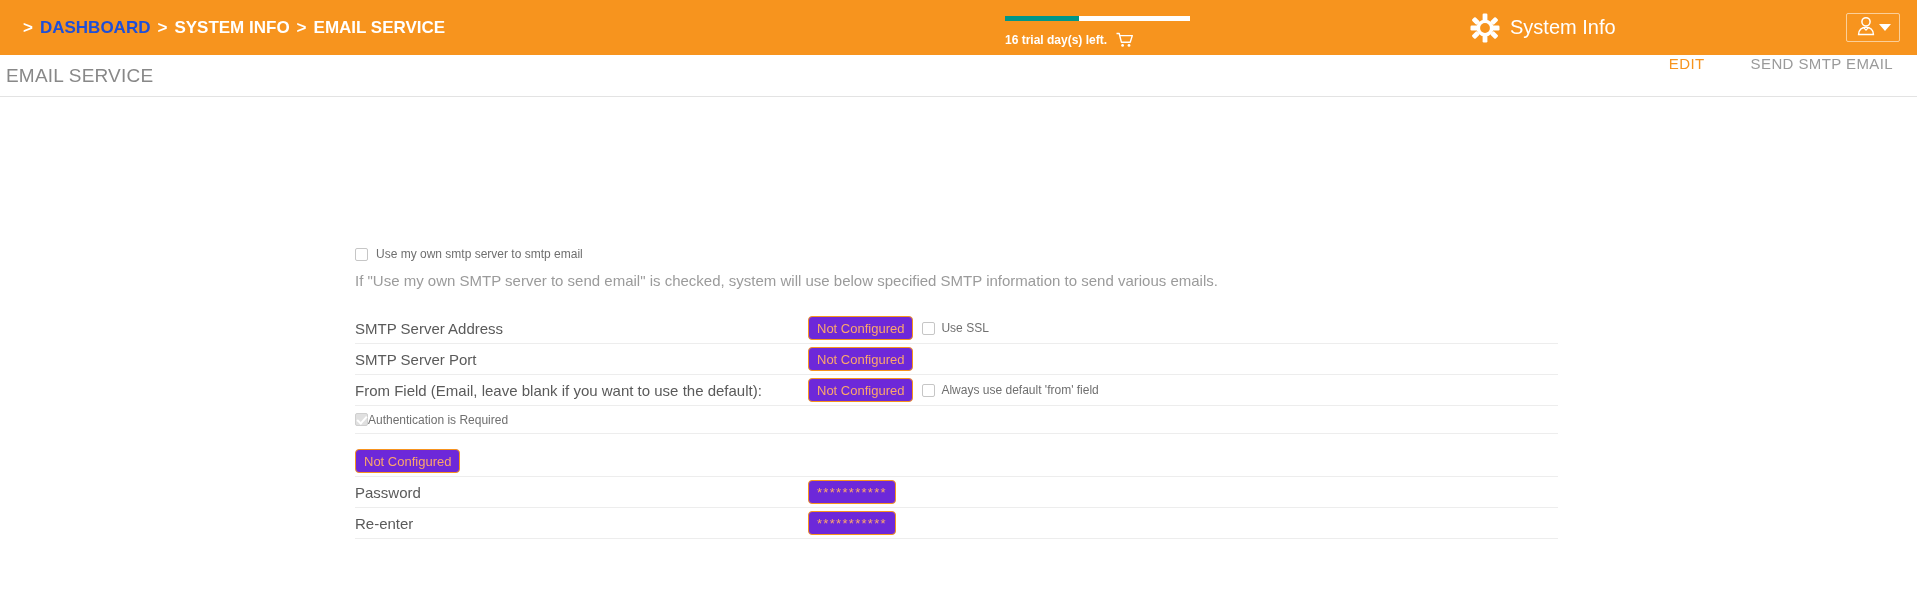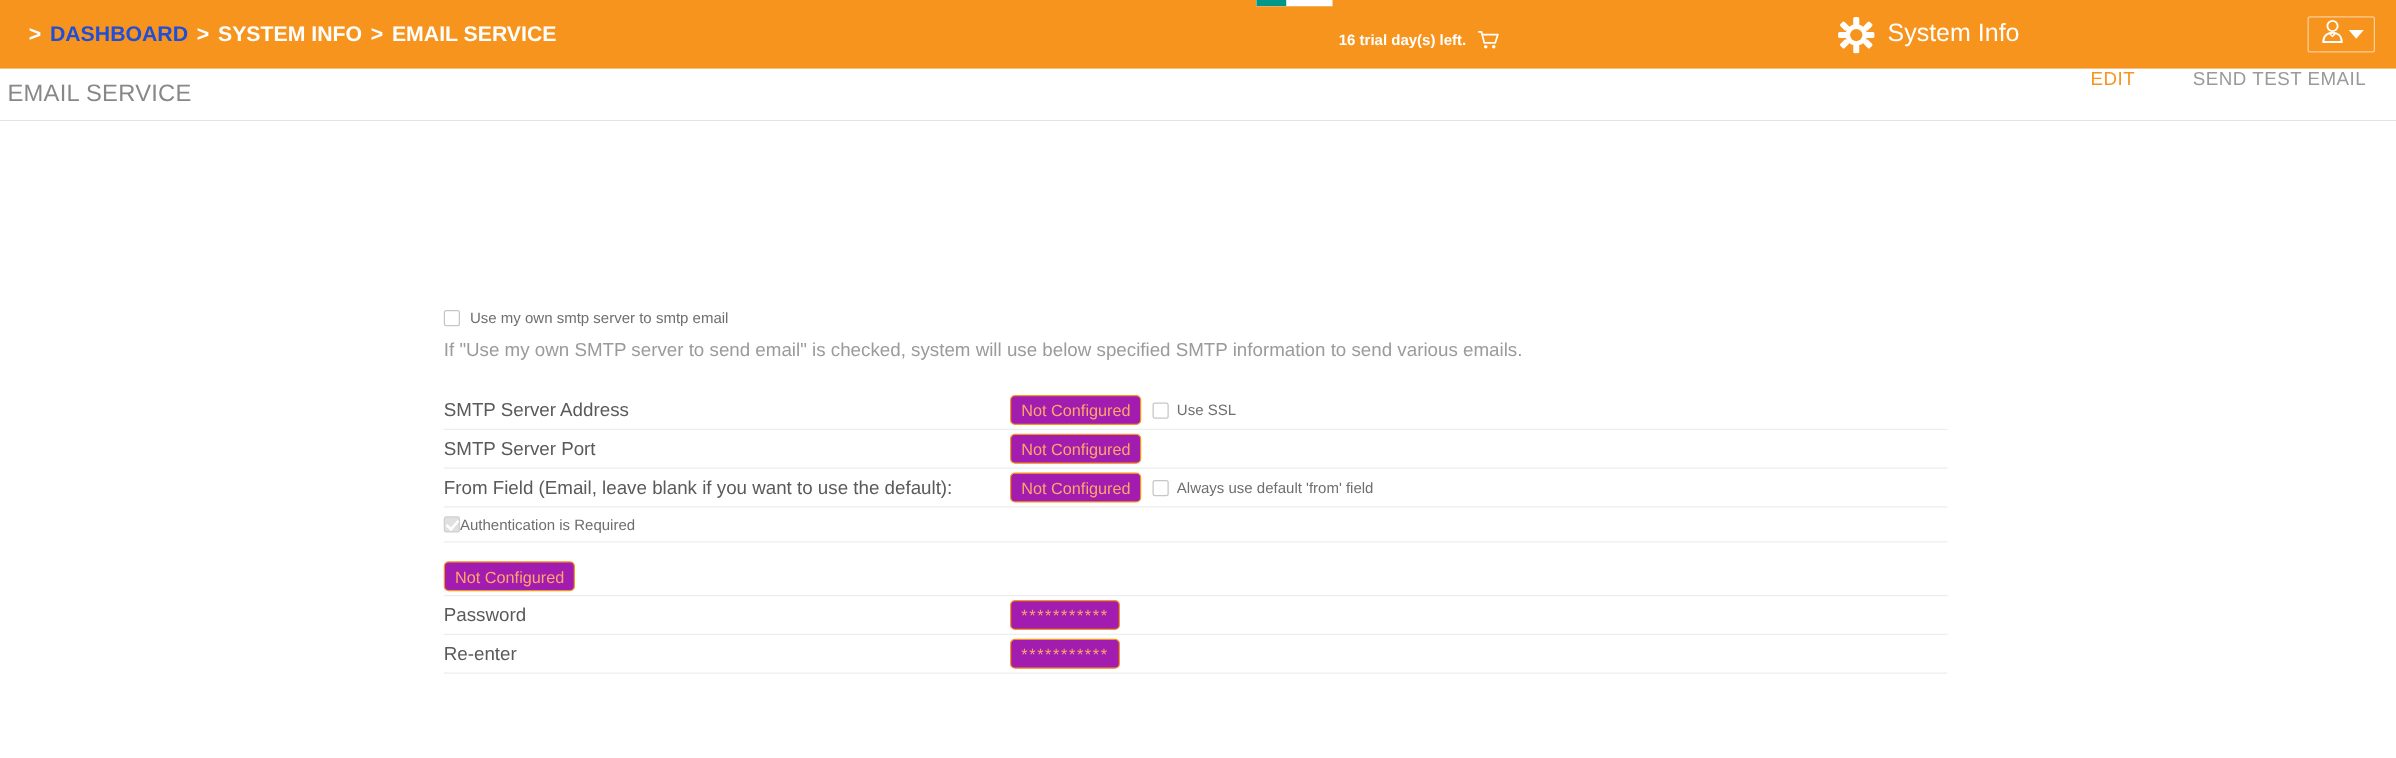--- a/index.html
+++ b/index.html
@@ -64,20 +64,21 @@
   .crumb.link { color: #1f4fd8; }
 
   
   .trial {
     position: absolute;
     left: 1000px;
     top: 0;
     height: 64px;
     width: 200px;
     display: flex;
+    flex-direction: column;
     justify-content: center;
   }
   .trial-bar {
     width: 185px;
     height: 5px;
     background: #ffffff;
     margin-left: 5px;
     margin-bottom: 11px;
     overflow: hidden;
   }
@@ -236,21 +237,21 @@
   }
 
   .field-box {
     border: 1px solid #f7941e;
     border-radius: 4px;
     height: 24px;
     min-width: 92px;
     display: flex;
     align-items: center;
     padding: 0 8px;
-    background: #a21caf;
+    background: #6d28d9;
     flex: 0 0 auto;
   }
   .field-box .field-text {
     font-size: 13px;
     color: #fca76b;
     white-space: nowrap;
   }
   .field-box.pw { min-width: 80px; justify-content: flex-start; }
   .field-box.pw .field-text {
     letter-spacing: 1.3px;
@@ -336,21 +337,21 @@
     </span>
     <span class="caret-down"></span>
   </div>
 
 </div>
 
 <div class="subheader">
   <span class="page-title">EMAIL SERVICE</span>
   <div class="subheader-actions">
     <span class="action-link accent">EDIT</span>
-    <span class="action-link">SEND TEST EMAIL</span>
+    <span class="action-link">SEND SMTP EMAIL</span>
   </div>
 </div>
 
 <div class="content">
   <div class="form-wrap">
 
     <div class="own-smtp-row">
       <span class="cb"></span>
       <span class="small-label">Use my own smtp server to smtp email</span>
     </div>

